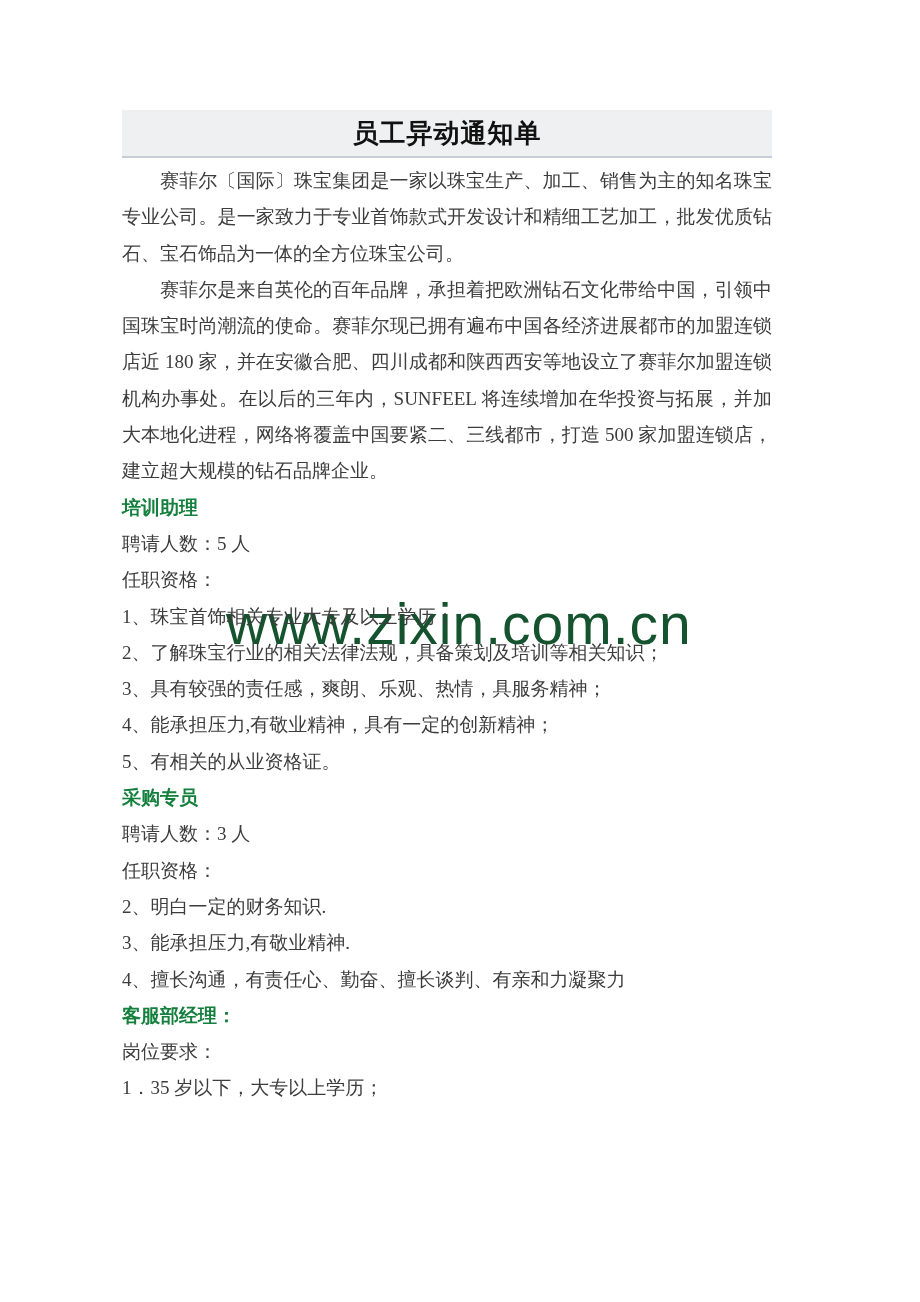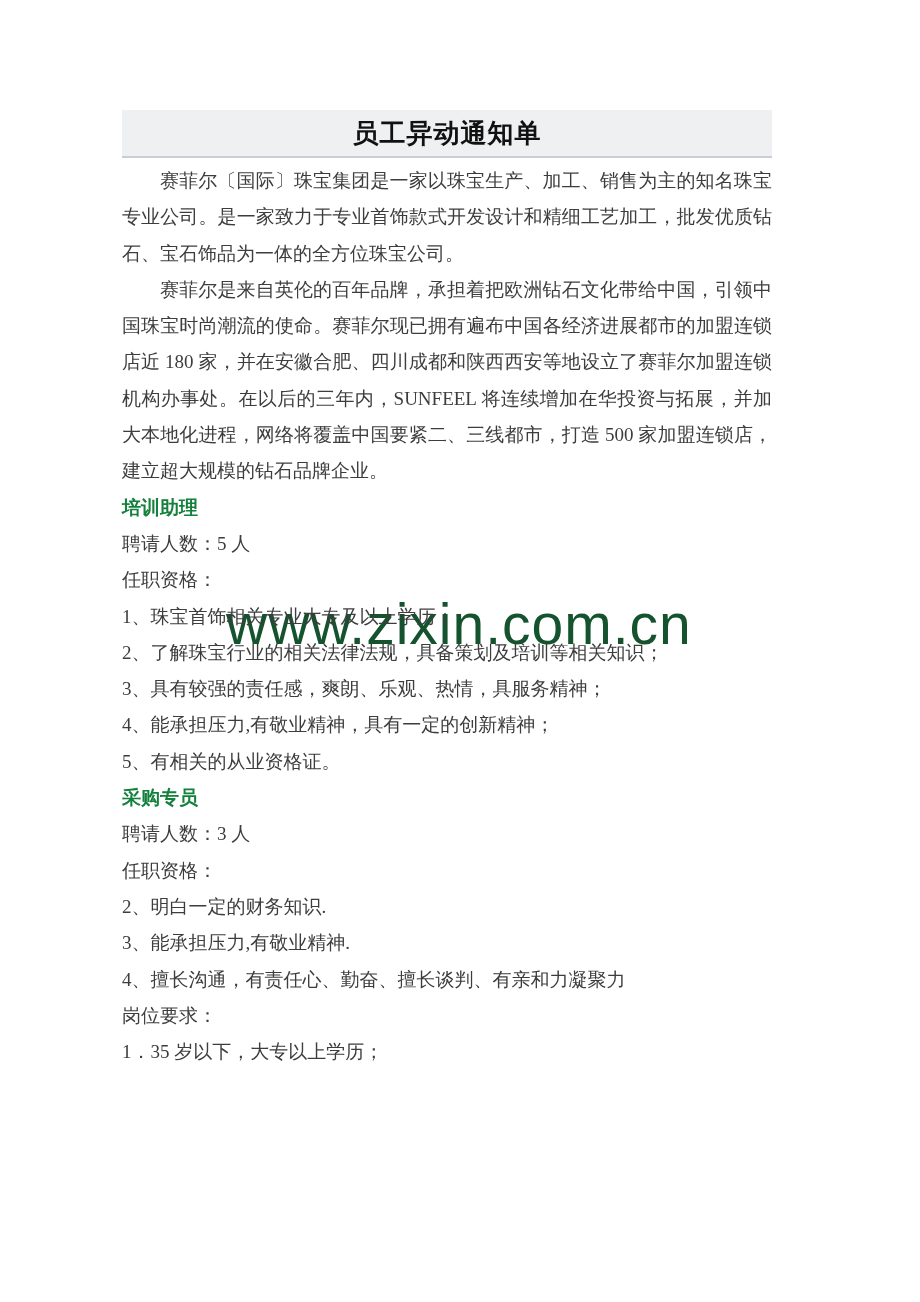--- a/index.html
+++ b/index.html
@@ -100,18 +100,19 @@
       <div class="line">4、能承担压力,有敬业精神，具有一定的创新精神；</div>
       <div class="line">5、有相关的从业资格证。</div>
 
       <div class="heading">采购专员</div>
       <div class="line">聘请人数：3 人</div>
       <div class="line">任职资格：</div>
       <div class="line">2、明白一定的财务知识.</div>
       <div class="line">3、能承担压力,有敬业精神.</div>
       <div class="line">4、擅长沟通，有责任心、勤奋、擅长谈判、有亲和力凝聚力</div>
 
+      <div class="heading">客服部经理：</div>
       <div class="line">岗位要求：</div>
       <div class="line">1．35 岁以下，大专以上学历；</div>
 
     </div>
   </div>
 </div>
 
 </body></html>

